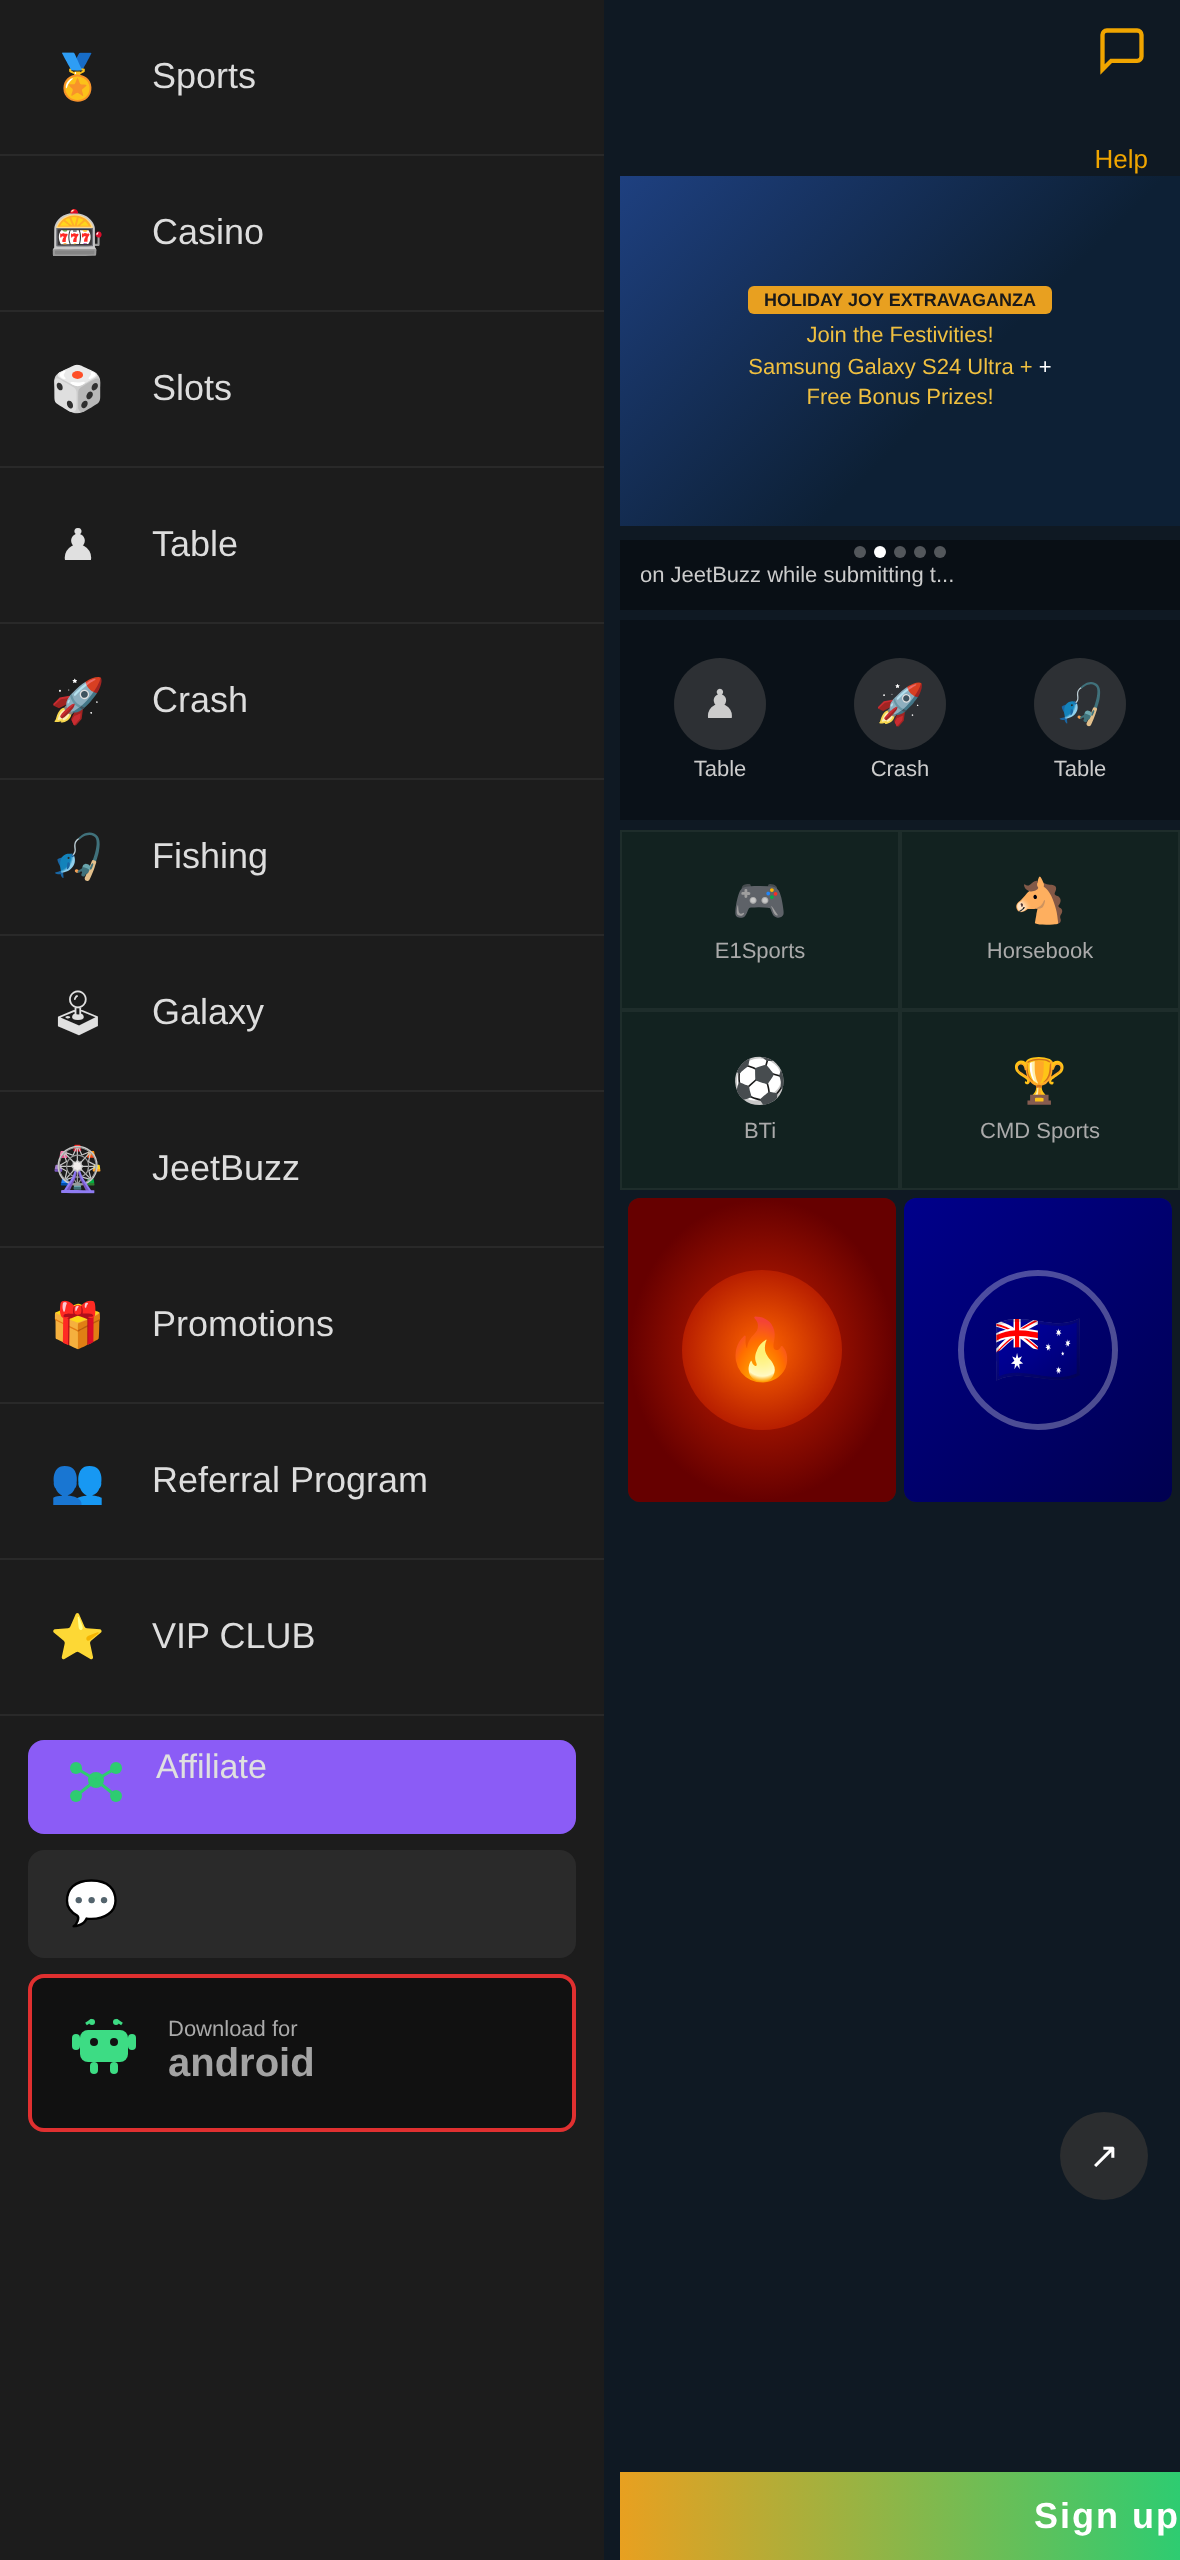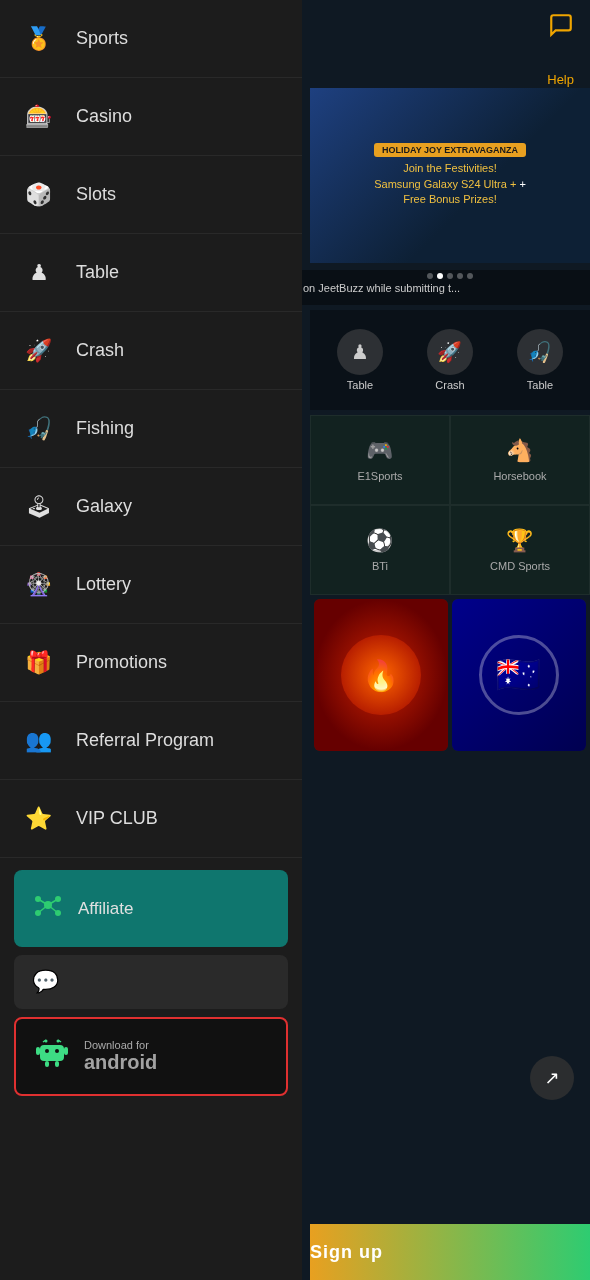--- a/index.html
+++ b/index.html
@@ -62,21 +62,21 @@
       color: #fff;
       font-size: 11px;
       text-align: center;
       line-height: 1.4;
     }
     .banner-title span { color: #f0c040; }
 
     
     .marquee-area {
       position: absolute;
-      top: 270px; left: 293px; right: 0;
+      top: 270px; left: 310px; right: 0;
       height: 35px;
       background: rgba(0,0,0,0.4);
       display: flex; align-items: center;
       padding: 0 10px;
       color: #ccc;
       font-size: 11px;
       z-index: 2;
       overflow: hidden;
     }
 
@@ -162,23 +162,23 @@
       display: flex; align-items: center; justify-content: center;
       color: #fff;
       font-size: 18px;
       z-index: 3;
     }
 
     
     .signup-bar {
       position: absolute;
       bottom: 0; left: 310px; right: 0;
-      height: 56px;
+      height: 44px;
       background: linear-gradient(90deg, #e8a020 0%, #2ecc71 100%);
-      display: flex; align-items: center; justify-content: flex-start;
+      display: flex; align-items: center; justify-content: flex-end;
       z-index: 5;
     }
     .signup-bar span {
       color: #fff;
       font-size: 18px;
       font-weight: bold;
       letter-spacing: 1px;
     }
 
     
@@ -214,24 +214,24 @@
       width: 38px; height: 38px;
       display: flex; align-items: center; justify-content: center;
       font-size: 22px;
       flex-shrink: 0;
     }
     .menu-label { font-size: 18px; color: #ddd; }
 
     
     .affiliate-box {
       margin: 12px 14px 8px;
-      background: #0f766e;
+      background: #8b5cf6;
       border-radius: 8px;
-      padding: 19px 18px;
-      display: flex; align-items: center; gap: 14px;
+      padding: 4px 18px;
+      display: flex; gap: 14px;
       cursor: pointer;
     }
     .affiliate-icon {
       font-size: 26px;
       color: #2ecc71;
     }
     .affiliate-label {
       font-size: 17px;
       color: #e0e0e0;
     }
@@ -437,21 +437,21 @@
       <span class="menu-label">Fishing</span>
     </div>
 
     <div class="menu-item">
       <div class="menu-icon">🕹</div>
       <span class="menu-label">Galaxy</span>
     </div>
 
     <div class="menu-item">
       <div class="menu-icon">🎡</div>
-      <span class="menu-label">Lottery</span>
+      <span class="menu-label">JeetBuzz</span>
     </div>
 
     <div class="menu-item">
       <div class="menu-icon">🎁</div>
       <span class="menu-label">Promotions</span>
     </div>
 
     <div class="menu-item">
       <div class="menu-icon">👥</div>
       <span class="menu-label">Referral Program</span>

